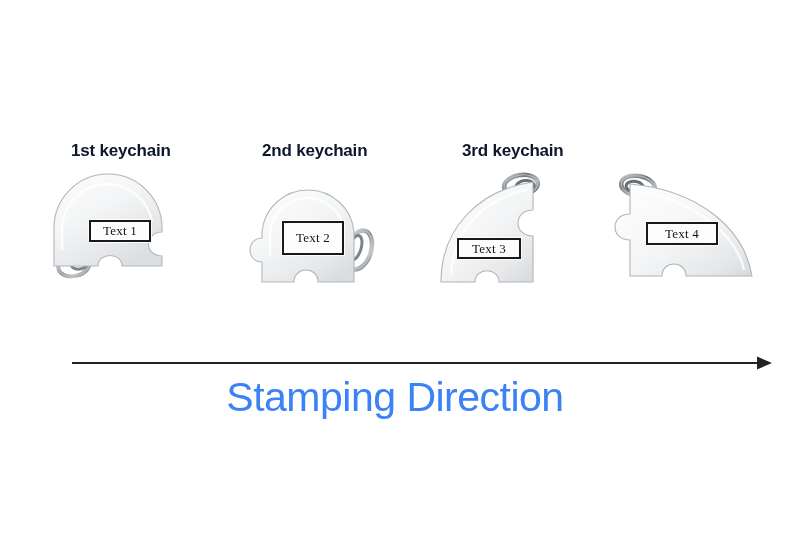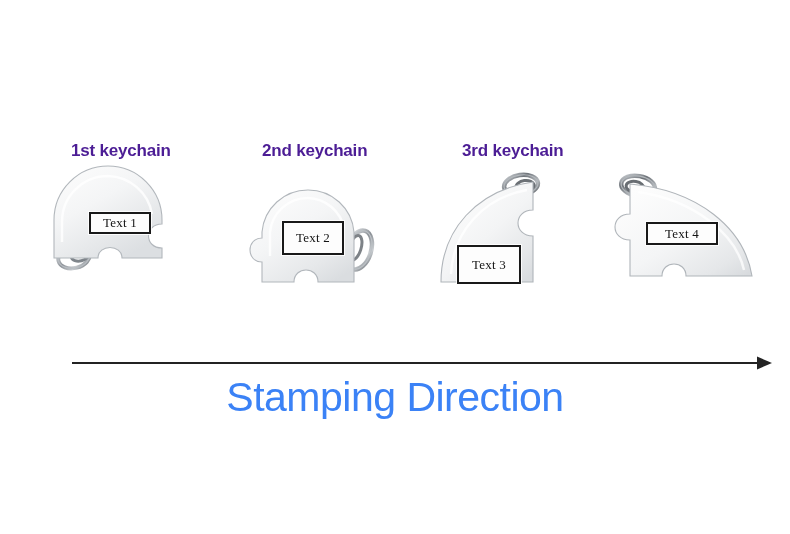--- a/index.html
+++ b/index.html
@@ -17,21 +17,21 @@
     background: #ffffff;
     overflow: hidden;
   }
 
   
   .kc-caption {
     position: absolute;
     font-family: "Liberation Sans", sans-serif;
     font-size: 17px;
     font-weight: 600;
-    color: #4c1d95;
+    color: #0f172a;
     white-space: nowrap;
     letter-spacing: -0.2px;
   }
 
   
   .keychain {
     position: absolute;
   }
   .keychain svg {
     display: block;
@@ -77,21 +77,21 @@
 </style>
 </head>
 <body>
 
 <div id="page">
 
   <div class="kc-caption" style="left:71px; top:141px;">1st keychain</div>
   <div class="kc-caption" style="left:262px; top:141px;">2nd keychain</div>
   <div class="kc-caption" style="left:462px; top:141px;">3rd keychain</div>
 
-  <div class="keychain" style="left:52px; top:162px; width:150px; height:140px;">
+  <div class="keychain" style="left:52px; top:170px; width:150px; height:140px;">
     <svg width="150" height="140" viewBox="0 0 150 140">
       <defs>
         <linearGradient id="g1" x1="0" y1="0" x2="0.65" y2="1">
           <stop offset="0%" stop-color="#fdfdfd"></stop>
           <stop offset="45%" stop-color="#f4f5f6"></stop>
           <stop offset="78%" stop-color="#e6e8ea"></stop>
           <stop offset="100%" stop-color="#dcdfe2"></stop>
         </linearGradient>
         <linearGradient id="ring1" x1="0" y1="0" x2="1" y2="1">
           <stop offset="0%" stop-color="#dfe2e5"></stop>
@@ -188,21 +188,21 @@
                L 96 40
                C 76 40 76 66 96 66
                L 96 112
                L 62 112
                C 62 97 38 97 38 112
                L 4 112
                C 4 60 40 20 96 12
                Z" fill="url(#g3)" stroke="#b0b5ba" stroke-width="1.1"></path>
       <path d="M 14 104 C 16 62 46 28 90 20" fill="none" stroke="#ffffff" stroke-width="2.5" opacity="0.8"></path>
     </svg>
-    <div class="text-plate" style="left:20px; top:75px; width:64px; height:39px;">Text 3</div>
+    <div class="text-plate" style="left:20px; top:68px; width:64px; height:21px;">Text 3</div>
   </div>
 
   <div class="keychain" style="left:602px; top:170px; width:160px; height:130px;">
     <svg width="160" height="130" viewBox="0 0 160 130">
       <defs>
         <linearGradient id="g4" x1="0.1" y1="0.1" x2="0.95" y2="1">
           <stop offset="0%" stop-color="#fdfdfd"></stop>
           <stop offset="50%" stop-color="#f4f5f6"></stop>
           <stop offset="84%" stop-color="#e5e7e9"></stop>
           <stop offset="100%" stop-color="#d8dbde"></stop>

